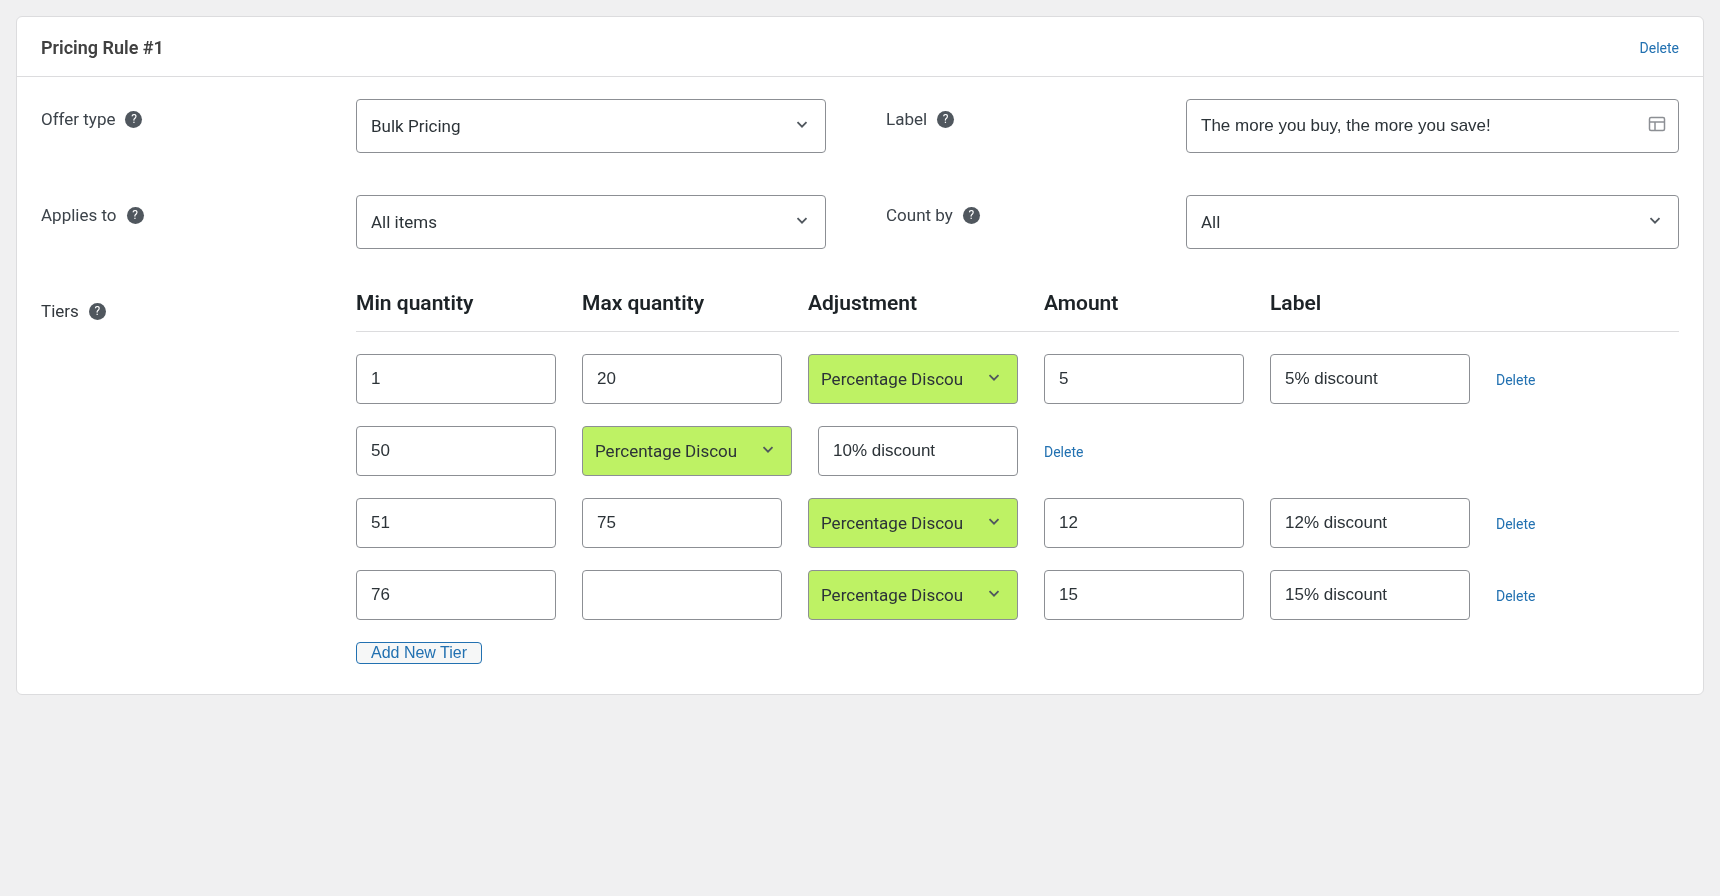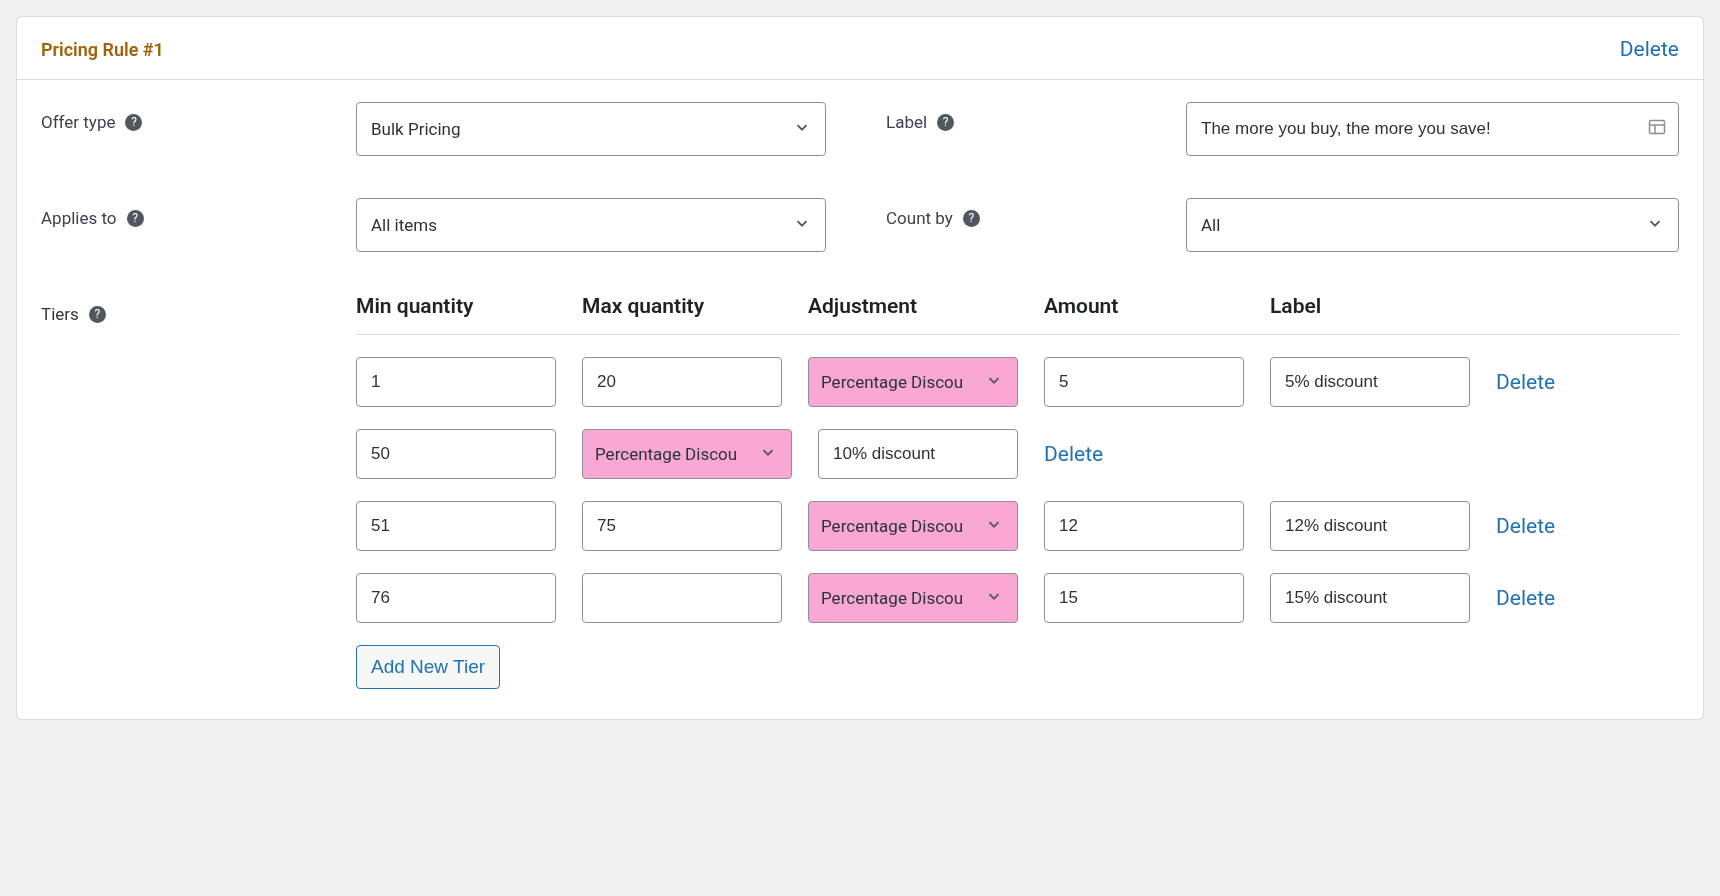--- a/index.html
+++ b/index.html
@@ -23,26 +23,26 @@
   .panel-header {
     display: flex;
     align-items: center;
     justify-content: space-between;
     padding: 20px 24px 18px 24px;
     border-bottom: 1px solid #dcdcde;
   }
   .panel-title {
     font-weight: 600;
     font-size: 18px;
-    color: #a16207;
+    color: #404040;
   }
   .link {
     color: #2271b1;
     cursor: pointer;
-    font-size: 21px;
+    font-size: 14px;
   }
 
   .panel-body {
     padding: 22px 24px 30px 24px;
   }
 
   .fieldrow {
     display: flex;
     align-items: flex-start;
     margin-bottom: 42px;
@@ -155,39 +155,39 @@
     align-items: center;
     margin-bottom: 22px;
   }
   .tier-row .textinput { height: 50px; }
   .adj-select {
     position: relative;
     width: 100%;
     height: 50px;
     border: 1px solid #8c8f94;
     border-radius: 4px;
-    background: #f9a8d4;
+    background: #bef264;
     display: flex;
     align-items: center;
     padding: 0 34px 0 12px;
     cursor: pointer;
     font-size: 17px;
     color: #2c3338;
     white-space: nowrap;
     overflow: hidden;
   }
 
   .btn-secondary {
     display: inline-block;
     border: 1px solid #2271b1;
     color: #2271b1;
     background: #f6f7f7;
     border-radius: 4px;
-    padding: 10px 14px;
-    font-size: 19px;
+    padding: 1px 14px;
+    font-size: 16px;
     cursor: pointer;
   }
 
   .below-panel {
     margin-top: 10px;
   }
   .btn-primary {
     display: inline-block;
     background: #2271b1;
     border: 1px solid #2271b1;

